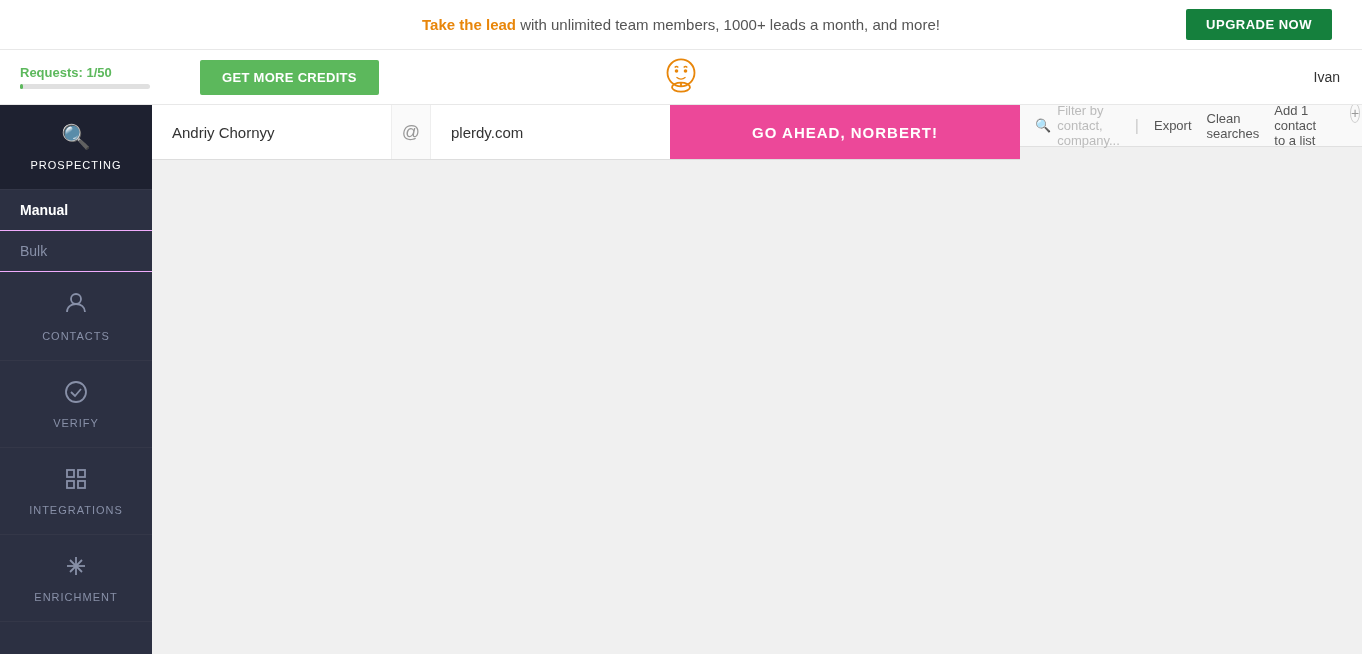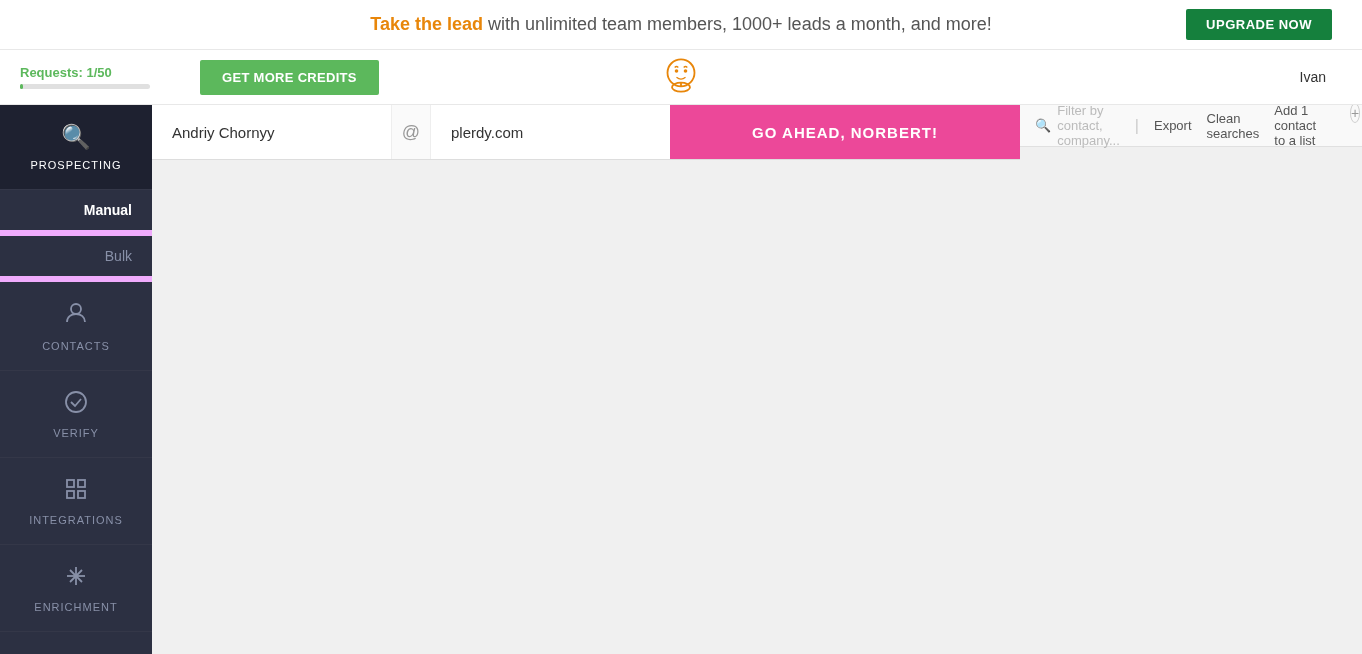--- a/index.html
+++ b/index.html
@@ -9,21 +9,21 @@
     .top-banner {
       background: #fff;
       height: 50px;
       display: flex;
       align-items: center;
       justify-content: center;
       border-bottom: 1px solid #e8e8e8;
       position: relative;
     }
     .top-banner .banner-text {
-      font-size: 18px;
+      font-size: 15px;
       color: #555;
     }
     .top-banner .banner-text .lead {
       color: #e8860a;
       font-weight: bold;
     }
     .top-banner .upgrade-btn {
       position: absolute;
       right: 30px;
       background: #15803d;
@@ -87,21 +87,21 @@
       position: absolute;
       left: 50%;
       transform: translateX(-50%);
     }
     .header-logo svg {
       width: 45px;
       height: 45px;
     }
     .header-user {
       position: absolute;
-      right: 36px;
+      right: 22px;
       font-size: 14px;
       color: #333;
     }
 
     
     .main-layout {
       display: flex;
       height: calc(654px - 105px);
     }
 
@@ -134,22 +134,22 @@
       text-transform: uppercase;
     }
     .sidebar-item.active .sidebar-item-label {
       color: #fff;
     }
     .sidebar-sub-item {
       padding: 12px 20px;
       color: #8890a8;
       cursor: pointer;
       font-size: 14px;
-      text-align: right;
-      border-bottom: 6px solid #f0abfc;
+      text-align: left;
+      border-bottom: 1px solid #f0abfc;
     }
     .sidebar-sub-item.active {
       color: #fff;
       font-weight: bold;
     }
 
     
     .icon-search { font-size: 24px; color: #fff; }
     .icon-person { font-size: 24px; color: #8890a8; }
 

